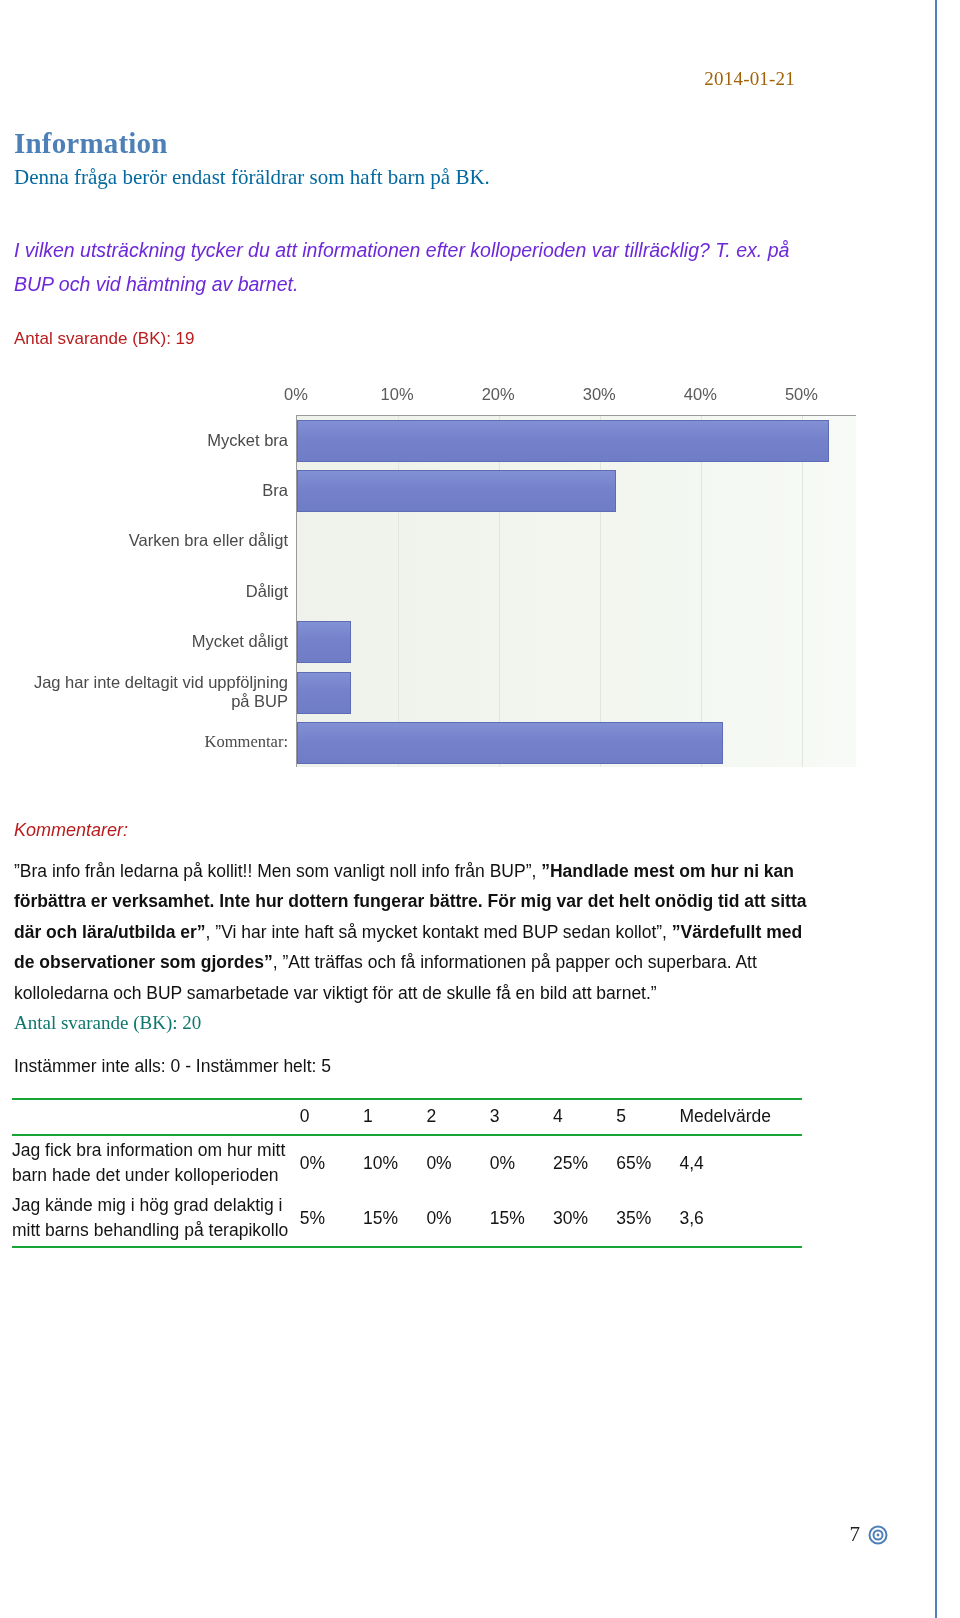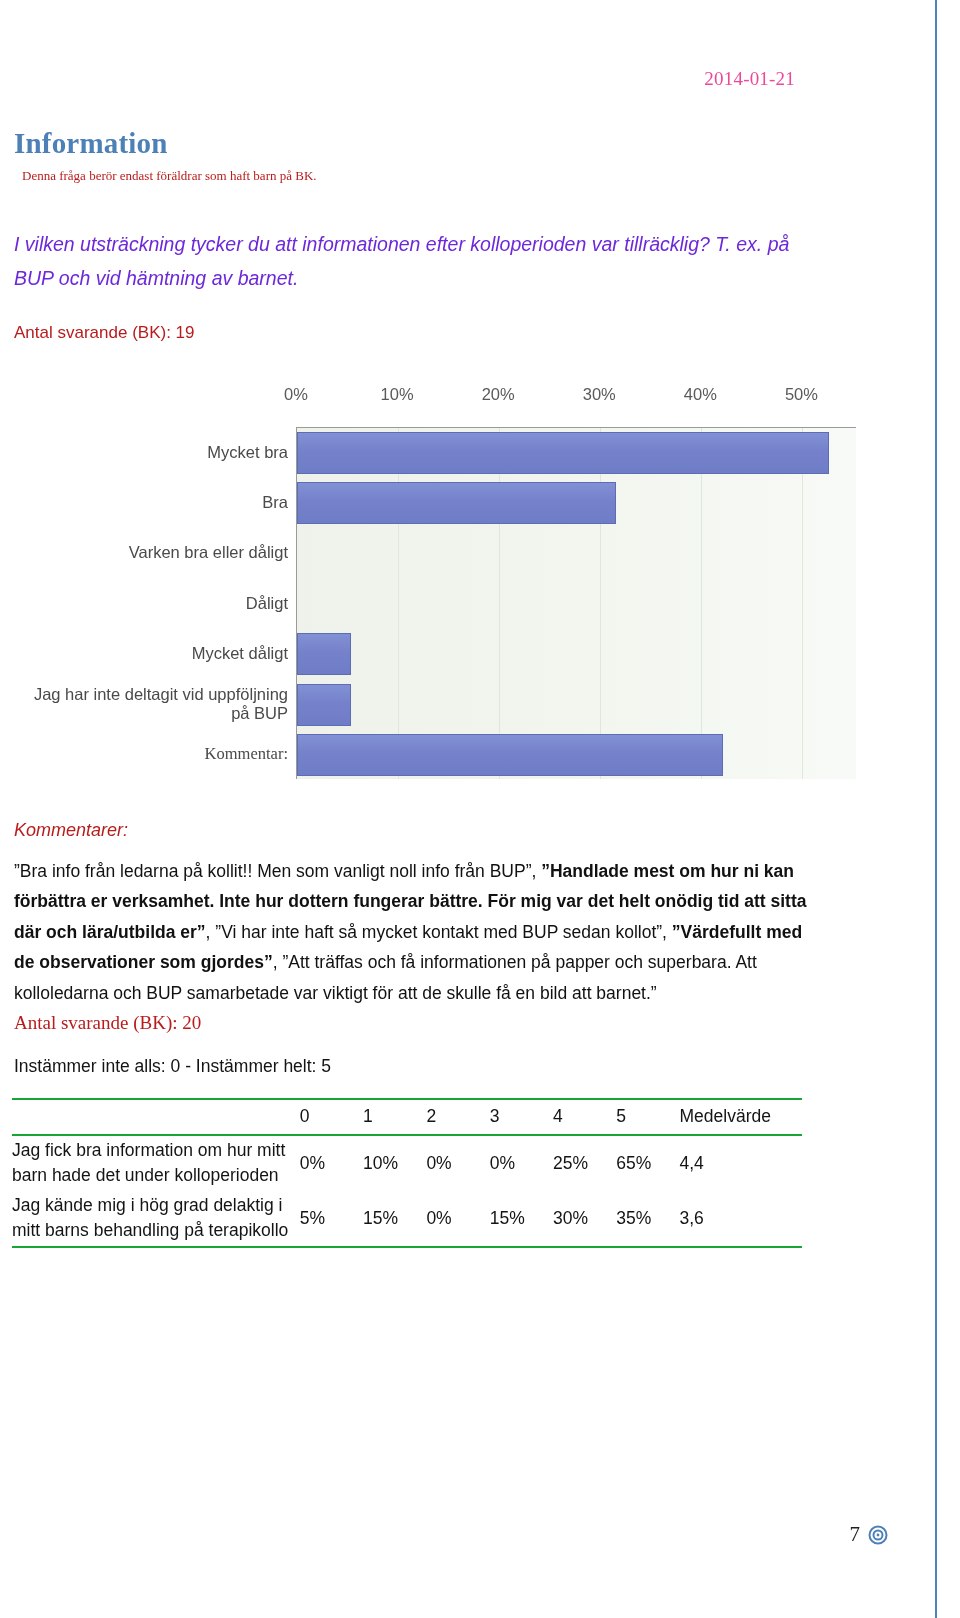--- a/index.html
+++ b/index.html
@@ -34,21 +34,21 @@
     height: 1618px;
   }
 
   
   .doc-date {
     position: absolute;
     top: 68px;
     right: 140px;
     font-family: "Liberation Serif", serif;
     font-size: 19px;
-    color: #ec4899;
+    color: #a16207;
     letter-spacing: 0.2px;
   }
 
   
   .content {
     position: absolute;
     top: 128px;
     left: 14px;
     width: 860px;
   }
@@ -58,23 +58,23 @@
     font-size: 29px;
     font-weight: bold;
     color: #4e80b8;
     margin: 0 0 4px 0;
     line-height: 1.1;
     letter-spacing: 0.2px;
   }
 
   .intro-line {
     font-family: "Liberation Serif", serif;
-    font-size: 13px;
-    color: #b91c1c;
-    margin: 8px;
+    font-size: 21px;
+    color: #0369a1;
+    margin: 0;
     line-height: 1.3;
   }
 
   .question {
     margin-top: 42px;
     font-size: 19.5px;
     font-style: italic;
     line-height: 1.75;
     color: #6d28d9;
     width: 790px;
@@ -108,21 +108,21 @@
     top: 0;
     font-size: 16.5px;
     color: #5a5a5a;
     font-family: "Liberation Sans", sans-serif;
     transform: translateX(-50%);
     white-space: nowrap;
   }
 
   .chart-body {
     position: absolute;
-    top: 42px;
+    top: 30px;
     left: 0;
     width: 840px;
     height: 456px;
   }
 
   .cat-labels {
     position: absolute;
     top: 0;
     left: 0;
     width: 278px;
@@ -185,21 +185,21 @@
     color: #111111;
   }
   .comments-body b { font-weight: bold; }
 
   .respondents2 {
     position: absolute;
     top: 1012px;
     left: 14px;
     font-family: "Liberation Serif", serif;
     font-size: 19px;
-    color: #b91c1c;
+    color: #0f766e;
   }
   .scale-note {
     position: absolute;
     top: 1056px;
     left: 14px;
     font-size: 17.5px;
     color: #141414;
   }
 
   

